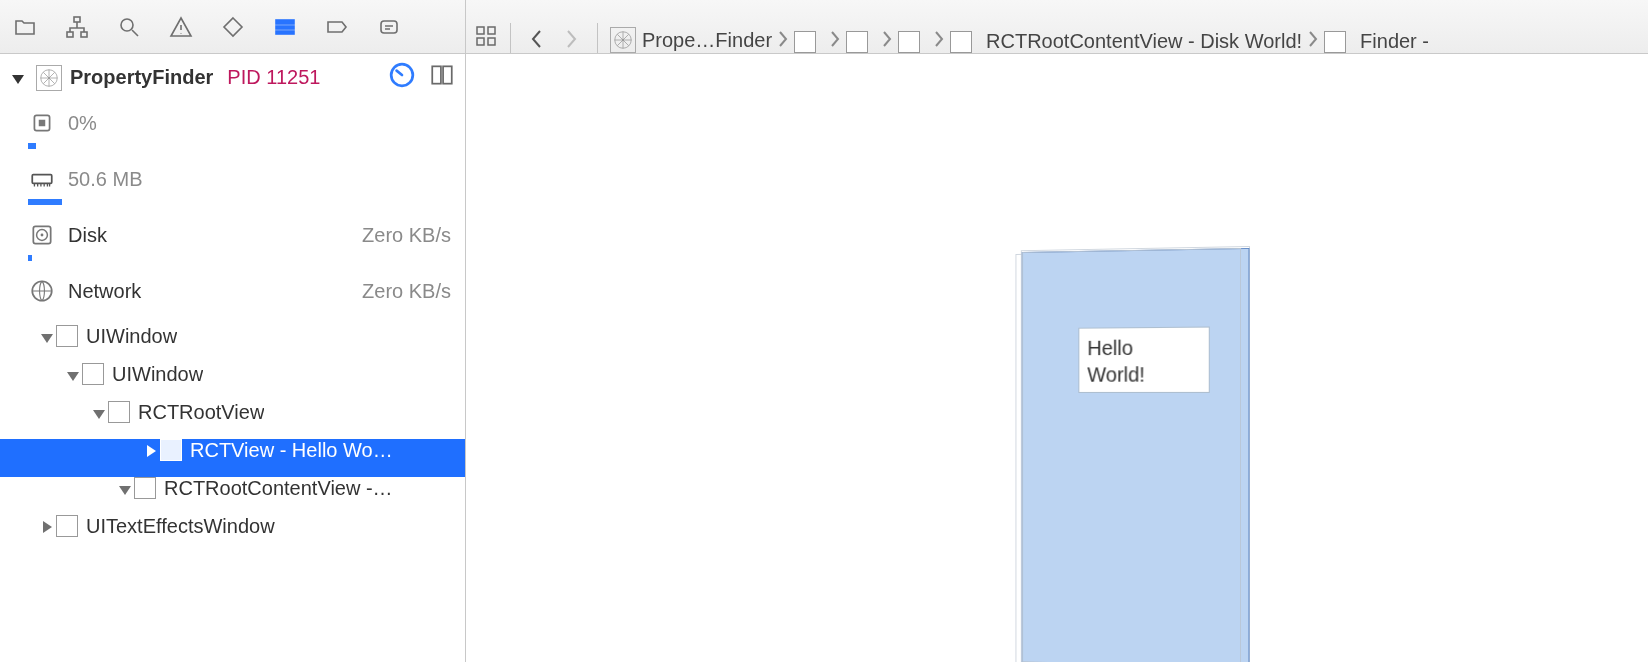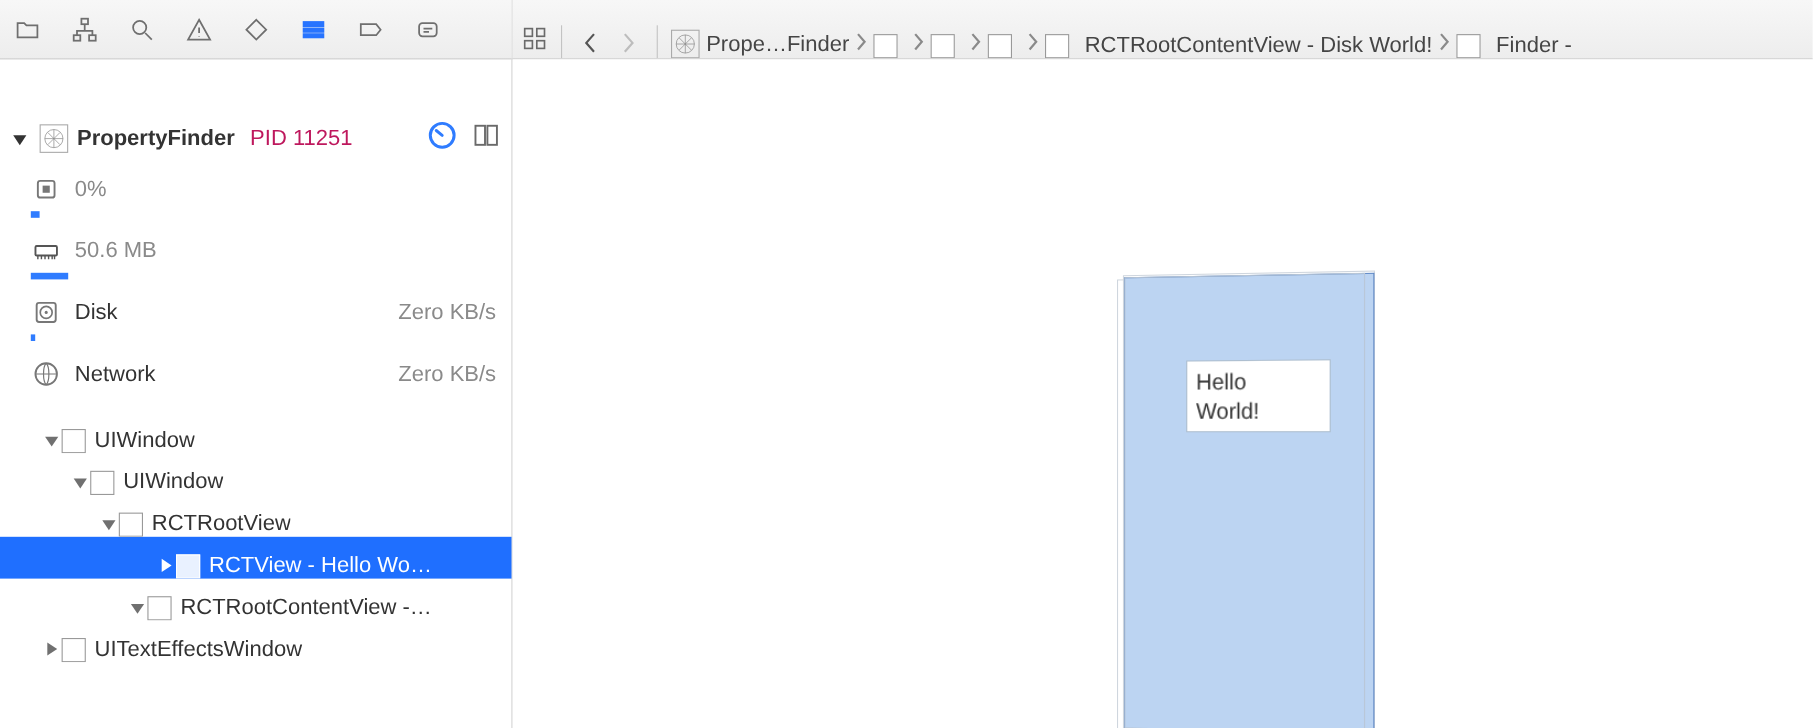--- a/index.html
+++ b/index.html
@@ -42,21 +42,20 @@
   }
   .tb-icon svg { width: 24px; height: 24px; stroke: currentColor; fill: none; stroke-width: 1.6; }
   .tb-icon.active { color: #2874ff; }
   .tb-icon.active svg { stroke: #2874ff; fill: #2874ff22; }
 
   
   .proc-row {
     display: flex; align-items: center;
     padding: 8px 10px 8px 12px;
     gap: 8px;
-    margin-top: 48px;
   }
   .proc-row .disclosure { width:16px; }
   .app-icon {
     width: 26px; height: 26px;
     border: 1px solid #aaa;
     display:flex;align-items:center;justify-content:center;
     color:#888;
   }
   .app-icon svg{width:22px;height:22px;stroke:#888;fill:none;stroke-width:.7;}
   .proc-name { font-weight:600; }
@@ -81,21 +80,21 @@
     position: relative;
   }
   .stat-bar .fill{
     position:absolute;left:0;top:0;height:100%;
     background:#2f7cff;
   }
 
   
   .tree { font-size: 20px; }
   .tree-row {
-    display:flex; align-items:flex-end;
+    display:flex; align-items:flex-start;
     height: 38px;
     padding-right: 10px;
     white-space: nowrap;
     overflow: hidden;
   }
   .tree-row.selected { background:#1f6fff; color:#fff; }
   .tree-row .disclosure{ width:18px; text-align:center; color:#707070;}
   .tree-row.selected .disclosure{ color:#fff; }
   .view-icon{
     width:22px;height:22px;border:1px solid #999;background:#fff;margin-right:8px;

